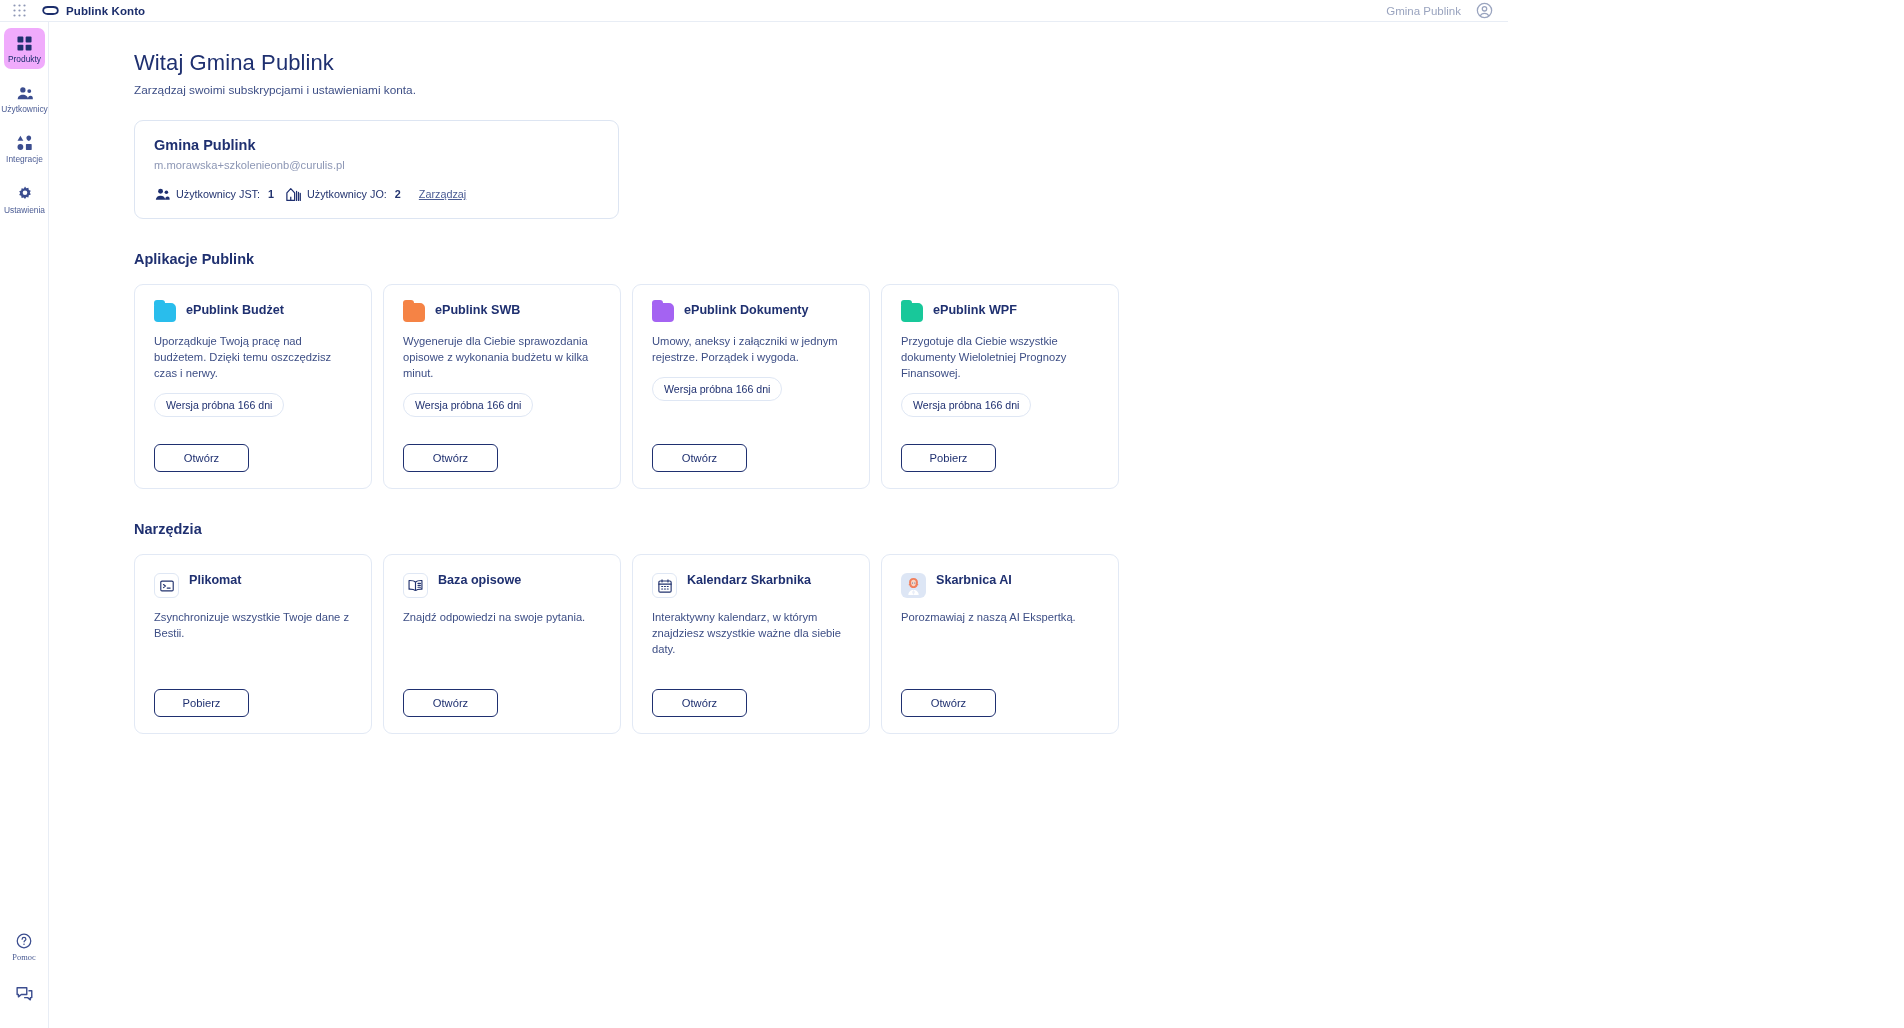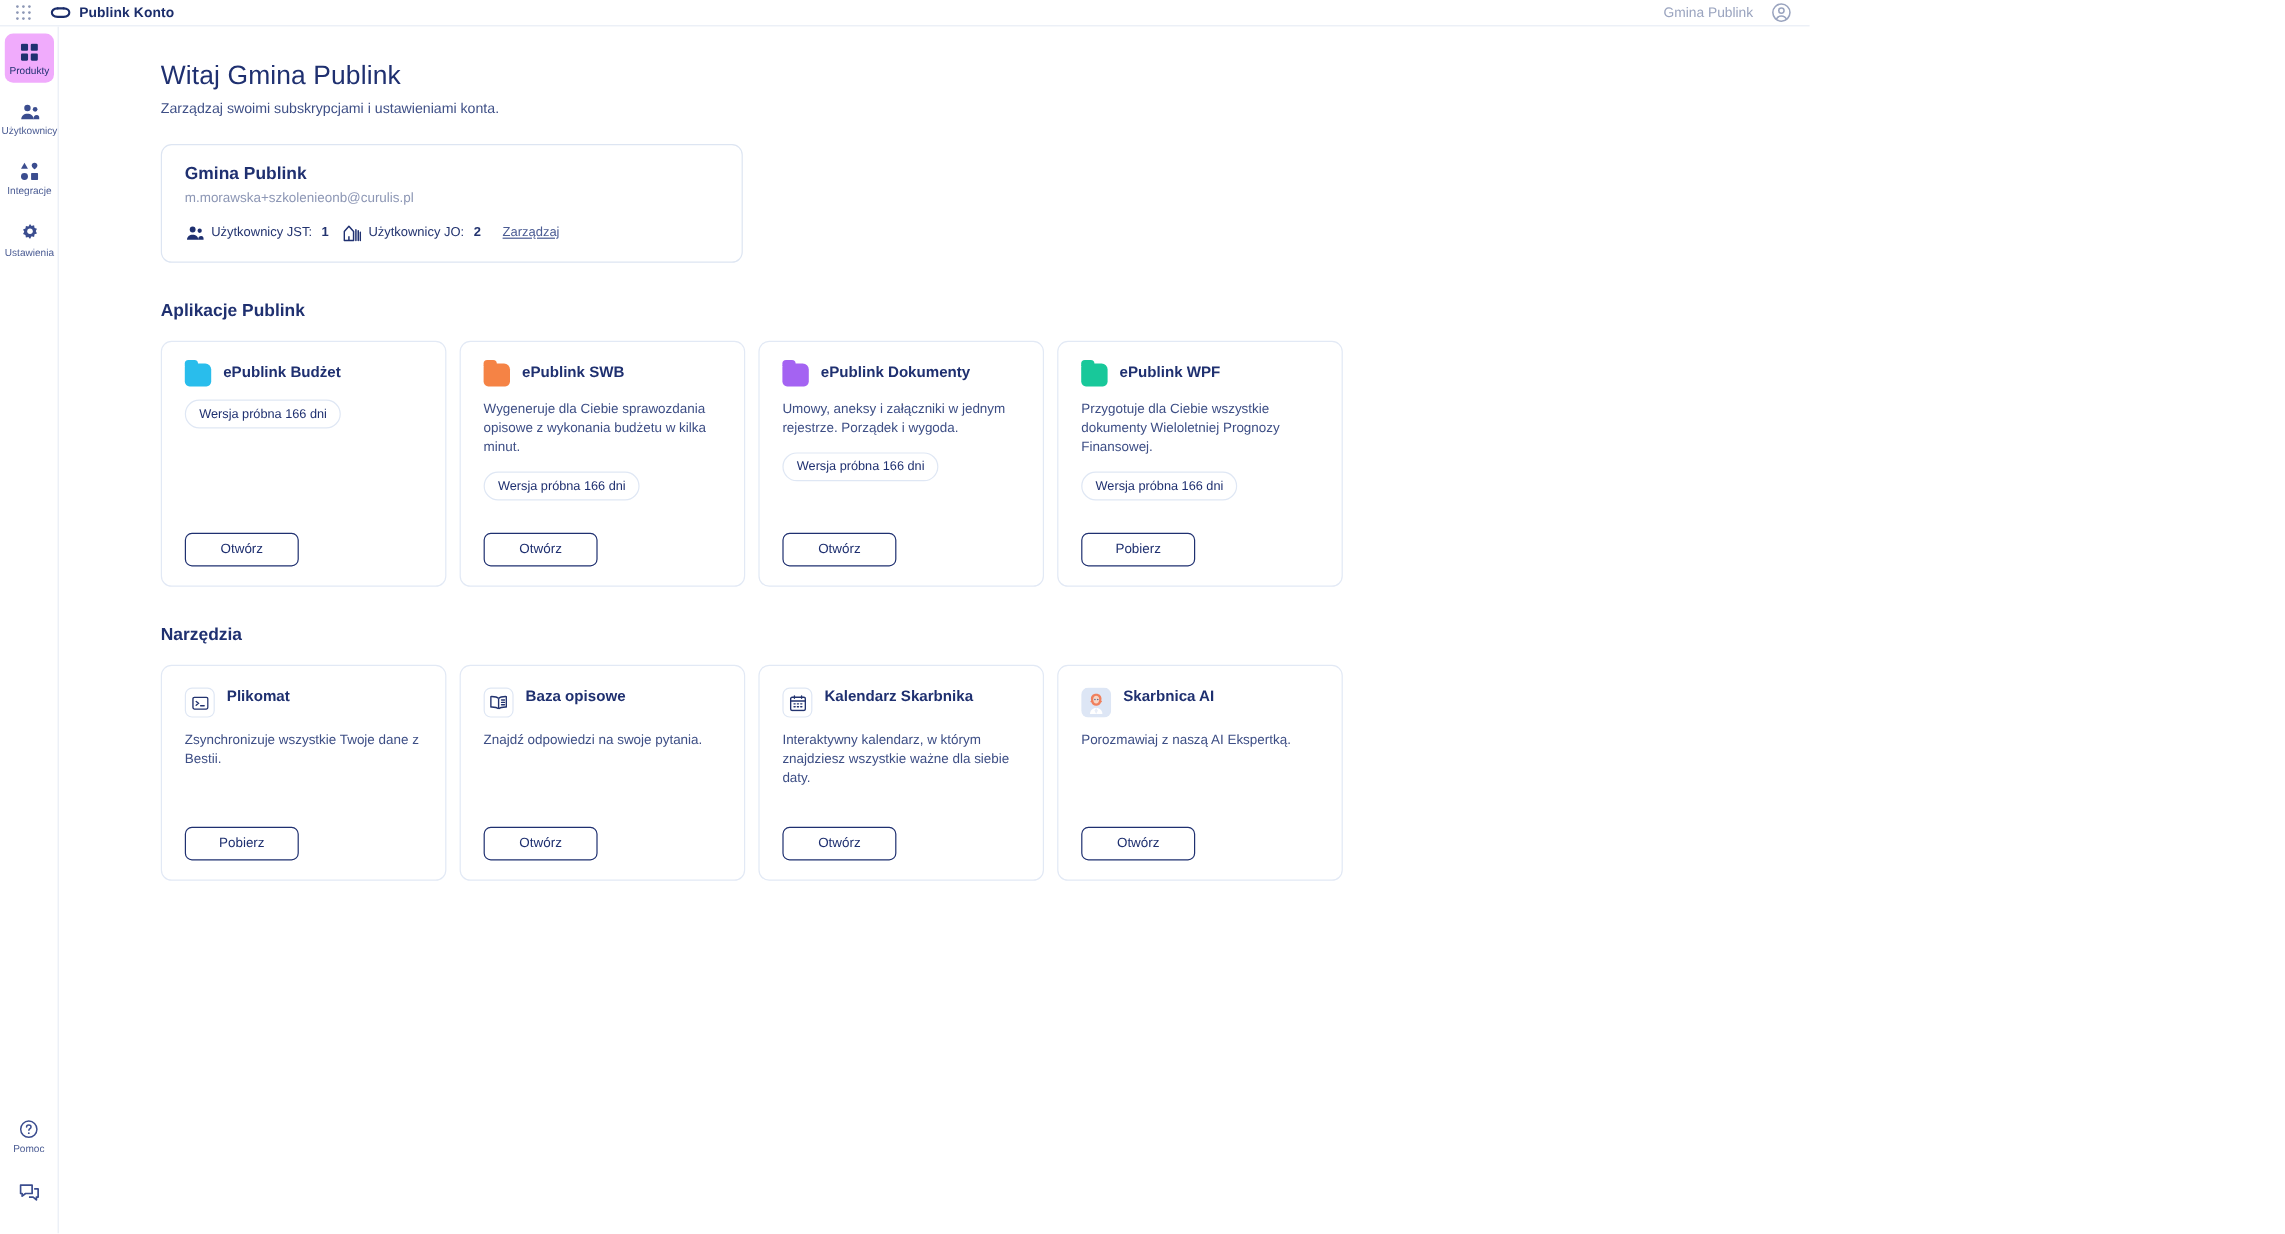--- a/index.html
+++ b/index.html
@@ -47,21 +47,21 @@
     width: 41px; margin: 0 4px 9px 4px;
     padding: 6px 0 5px 0;
     border-radius: 7px;
     display: flex; flex-direction: column; align-items: center; gap: 3px;
     cursor: pointer; text-align: center;
   }
   .nav-item .nav-ico { width: 18px; height: 18px; display: flex; align-items: center; justify-content: center; color: #3b4d8f; }
   .nav-item .nav-lbl { font-size: 8.4px; color: #4a5b93; line-height: 1.1; white-space: nowrap; }
   .nav-item.active { background: #f0abfc; }
   .nav-item.active .nav-ico, .nav-item.active .nav-lbl { color: #1f3070; }
-  .sidebar-bottom { margin-top: auto; padding-bottom: 8px; display: flex; flex-direction: column; align-items: center; }
+  .sidebar-bottom { margin-top: auto; padding-bottom: 8px; display: flex; flex-direction: column; align-items: center; font-family: Liberation Serif, serif; }
   .sidebar-bottom .nav-item { margin-bottom: 12px; }
 
   
   .main { flex: 1; overflow: hidden; padding: 28px 0 0 85px; background: #fff; }
   .page-title { font-size: 22px; font-weight: normal; color: #1f3070; letter-spacing: .1px; line-height: 1.2; }
   .page-sub { font-size: 11.8px; color: #3e4f86; margin-top: 7px; }
 
   
   .account-card {
     margin-top: 23px;
@@ -283,20 +283,21 @@
       </div>
 
       <div class="section-title">Aplikacje Publink</div>
       <div class="cards-row apps-row">
 
         <div class="card">
           <div class="card-head">
             <span class="app-tile" style="background:#29bdec"></span>
             <span class="card-name">ePublink Budżet</span>
           </div>
+          <div class="card-desc">Uporządkuje Twoją pracę nad budżetem. Dzięki temu oszczędzisz czas i nerwy.</div>
           <div class="trial-badge">Wersja próbna 166 dni</div>
           <button class="card-action">Otwórz</button>
         </div>
 
         <div class="card">
           <div class="card-head">
             <span class="app-tile" style="background:#f58345"></span>
             <span class="card-name">ePublink SWB</span>
           </div>
           <div class="card-desc">Wygeneruje dla Ciebie sprawozdania opisowe z wykonania budżetu w kilka minut.</div>

